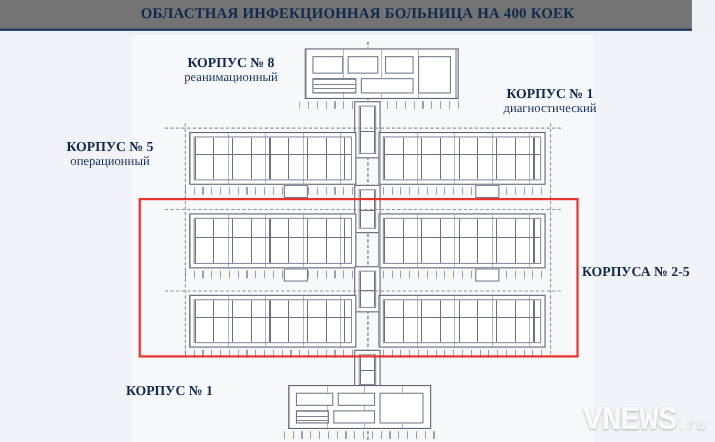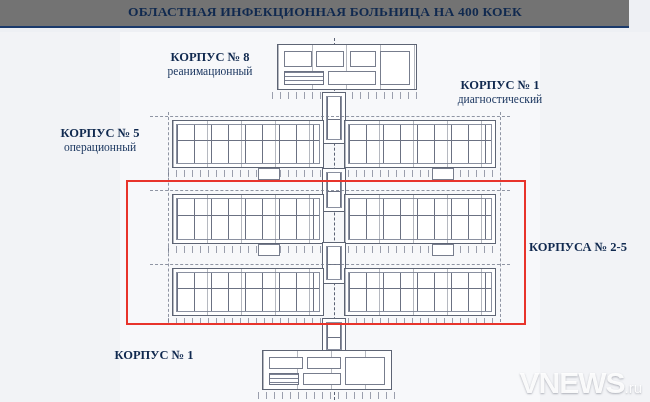--- a/index.html
+++ b/index.html
@@ -134,21 +134,21 @@
     display: block;
     font-weight: normal;
     font-size: 11.5px;
     color: #16325c;
   }
   
   .watermark {
     position: absolute;
     right: 8px;
     bottom: 6px;
-    font-family: Liberation Sans, sans-serif;
+    font-family: Liberation Mono, monospace;
     font-weight: bold;
     font-size: 30px;
     color: rgba(255,255,255,0.92);
     letter-spacing: -1px;
     text-shadow: 0 1px 2px rgba(90,95,110,.45);
     margin-top: 24px;
   }
   .watermark .suffix {
     font-size: 15px;
     font-weight: normal;

